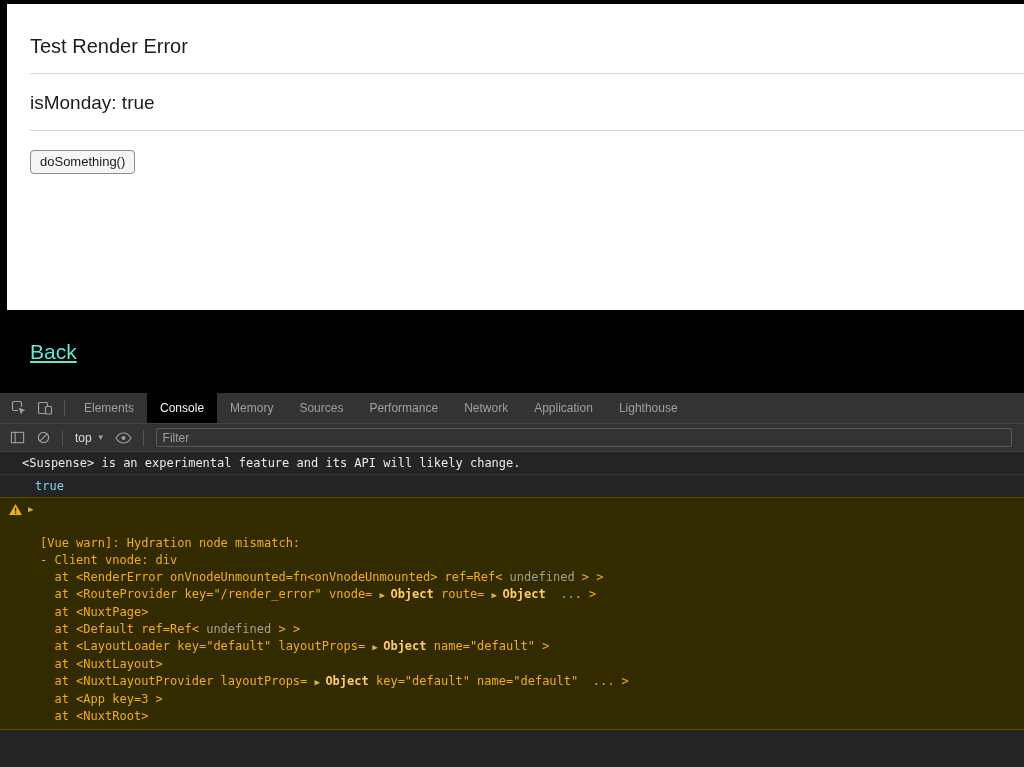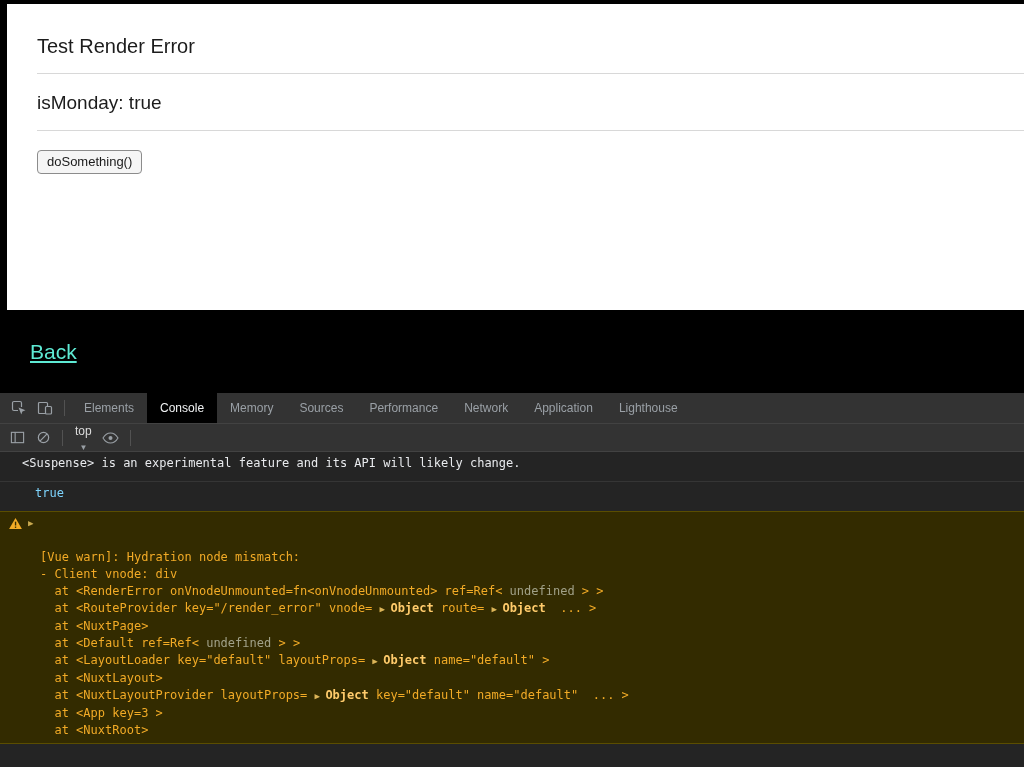--- a/index.html
+++ b/index.html
@@ -9,21 +9,21 @@
     position: relative;
     overflow: hidden;
     font-family: "Liberation Sans", sans-serif;
   }
 
   
   .browser-page {
     position: absolute; left: 7px; top: 4px;
     width: 1017px; height: 306px;
     background: #ffffff;
-    padding-left: 30px;
+    padding-left: 23px;
   }
   .page-title { margin-top: 30px; font-size: 20px; color: #1c1c1c; line-height: 24px; }
   .divider { border-bottom: 1px solid #d8d8d8; margin-top: 15px; }
   .status-line { margin-top: 17px; font-size: 19px; color: #1c1c1c; line-height: 24px; }
   .do-btn {
     margin-top: 19px;
     font-family: "Liberation Sans", sans-serif;
     font-size: 13px; color: #1a1a1a;
     background: #f5f5f5;
     border: 1px solid #8c8c8c;
@@ -64,34 +64,34 @@
 
   .console-toolbar {
     height: 29px; background: #333333;
     border-top: 1px solid #424242;
     border-bottom: 1px solid #424242;
     display: flex; align-items: center;
     font-family: "Liberation Sans", sans-serif;
     font-size: 12px; color: #cdcdcd;
     padding-left: 4px;
   }
-  .ctx { display: flex; align-items: center; gap: 5px; padding: 0 6px; cursor: pointer; color: #dcdcdc; flex-direction: column; }
+  .ctx { display: flex; align-items: center; gap: 5px; padding: 0 6px; cursor: pointer; color: #dcdcdc; }
   .ctx-arrow { font-size: 8px; color: #9aa0a6; }
   .filter {
     flex: 1; margin: 0 12px 0 6px; height: 19px;
     background: #333333;
     border: 1px solid #5a5a5a; border-radius: 2px;
     color: #e8eaed; font-family: "Liberation Sans", sans-serif; font-size: 12px;
     padding: 0 6px; outline: none;
   }
   .filter::placeholder { color: #9aa0a6; }
 
   .console-out { font-size: 12px; }
   .row {
-    padding: 3px 8px 10px 22px;
+    padding: 3px 8px 3px 22px;
     line-height: 16px;
     color: #e8eaed;
     white-space: pre;
     border-bottom: 1px solid rgba(255,255,255,0.08);
   }
   .row.result { padding-left: 35px; border-bottom: none; }
   .row.result .val { color: #7dd3fc; }
 
   .warn-block {
     background: #332b00;
@@ -173,20 +173,21 @@
       <span>top</span>
       <span class="ctx-arrow">▼</span>
     </div>
     <span class="tb-icon">
       <svg width="17" height="12" viewBox="0 0 17 12" fill="none" stroke="#9aa0a6" stroke-width="1.1">
         <path d="M1 6C3 2.6 5.5 1 8.5 1S14 2.6 16 6c-2 3.4-4.5 5-7.5 5S3 9.4 1 6z"></path>
         <circle cx="8.5" cy="6" r="2" fill="#9aa0a6" stroke="none"></circle>
       </svg>
     </span>
     <span class="vsep"></span>
+    <input class="filter" placeholder="Filter" style="">
   </div>
 
   <div class="console-out">
     <div class="row info"><span>&lt;Suspense&gt; is an experimental feature and its API will likely change.</span></div>
     <div class="row result"><span class="val">true</span></div>
     <div class="warn-block">
         <div class="warn-line">
   <span class="warn-icon"><svg width="13" height="11" viewBox="0 0 14 12">
               <path d="M7 0L14 12H0z" fill="#f2ab26"></path>
               <rect x="6.3" y="4" width="1.5" height="4.2" fill="#332b00"></rect>

